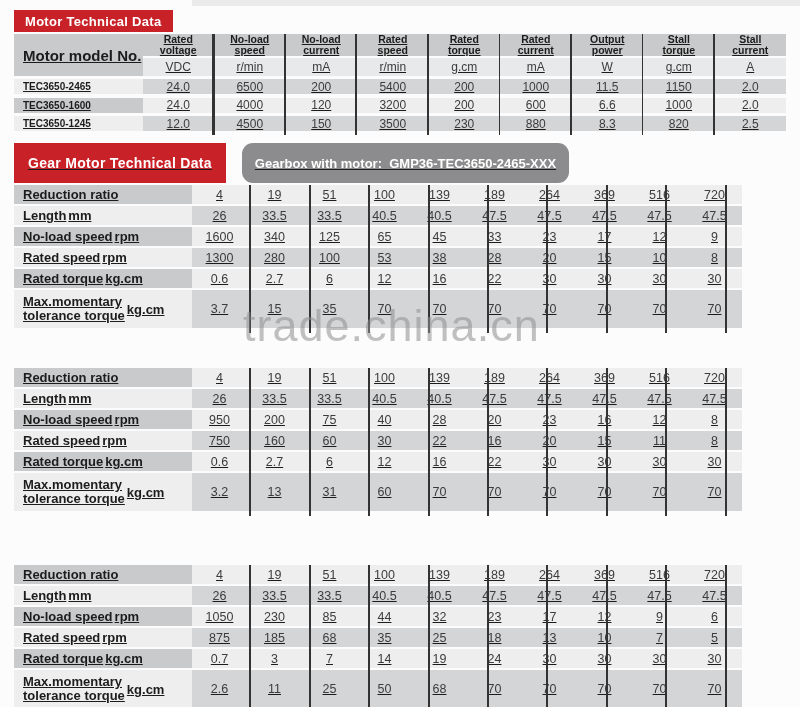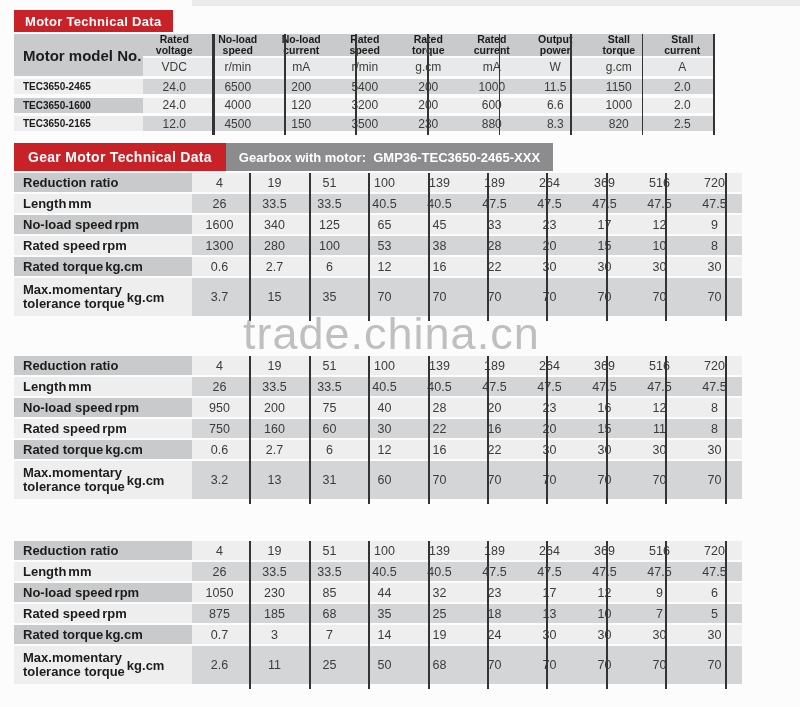--- a/index.html
+++ b/index.html
@@ -6,33 +6,33 @@
     --red:#c92128; --gray-badge:#8c8c8e; --header-gray:#c8cacb;
     --stripe-gray:#d3d5d6; --stripe-light:#eeeeef; --unit-row:#e8e9ea;
     --divider:#333; --ink:#1c1c1c; --val:#3c3c3c;
   }
   html,body{margin:0;padding:0;}
   body{
     width:800px;height:707px;background:#fcfcfc;position:relative;overflow:hidden;
     font-family:"Liberation Sans",sans-serif;color:var(--ink);
   }
   .top-strip{position:absolute;top:0;left:192px;right:0;height:6px;background:#ebebeb;}
-  .content{padding:10px 12px 0 14px;position:relative;}
+  .content{padding:10px 12px 0 14px;position:relative;text-decoration:underline;}
 
   .badge{display:inline-flex;align-items:center;color:#fff;font-weight:bold;white-space:pre;}
   .badge.red{background:var(--red);}
   .badge.gray{background:var(--gray-badge);}
   .badge.title-1{height:22px;padding:0 11px;font-size:13px;letter-spacing:.3px;}
-  .sec-head{display:flex;height:28px;margin-top:12px;}
+  .sec-head{display:flex;height:40px;margin-top:12px;}
   .sec-head .red{padding:0 14px;font-size:14px;letter-spacing:.3px;}
   .sec-head .gray{padding:0 13px;font-size:13px;}
-  .sec-head.gap .gray{margin-left:0;}
+  .sec-head.gap .gray{margin-left:16px;border-radius:11px;}
 
   
-  .mtable{position:relative;width:700px;margin-top:2px;}
+  .mtable{position:relative;width:772px;margin-top:2px;}
   .mt-head{display:flex;margin-bottom:3px;}
   .mt-model{width:128.5px;box-sizing:border-box;height:42px;background:var(--header-gray);
     display:flex;align-items:center;padding-left:9px;font-weight:bold;font-size:15px;}
   .mt-right{flex:1;display:flex;flex-direction:column;}
   .mt-hrow{display:flex;height:22px;margin-bottom:2px;}
   .mt-hcell{flex:1;background:var(--header-gray);font-weight:bold;font-size:10.5px;line-height:11px;
     display:flex;align-items:center;justify-content:center;text-align:center;white-space:pre-line;}
   .mt-urow{display:flex;height:18px;}
   .mt-ucell{flex:1;background:var(--unit-row);display:flex;align-items:center;justify-content:center;
     font-size:12px;color:var(--val);}
@@ -57,21 +57,21 @@
   .g-label .lbl{white-space:pre-line;line-height:14px;}
   .g-label .unit{margin-left:2px;}
   .g-cell{flex:1;display:flex;align-items:center;justify-content:center;font-size:12.5px;color:var(--val);}
   .g-row.even .g-label{background:var(--header-gray);}
   .g-row.even .g-cell{background:var(--stripe-light);}
   .g-row.odd .g-label{background:var(--stripe-light);}
   .g-row.odd .g-cell{background:var(--stripe-gray);}
   .g-overlay{position:absolute;left:178px;top:0;bottom:-5px;width:592px;pointer-events:none;
     background:repeating-linear-gradient(to right,transparent 0,transparent 57.4px,var(--divider) 57.4px,var(--divider) 59.4px);}
 
-  .watermark{position:absolute;top:308px;left:243px;font-size:45px;letter-spacing:1px;
+  .watermark{position:absolute;top:300px;left:243px;font-size:45px;letter-spacing:1px;
     color:#8f8f8f;opacity:.55;z-index:5;pointer-events:none;}
 </style>
 </head>
 <body>
 
 <div class="top-strip"></div>
 
 <div class="content">
 
   <div class="badge red title-1">
@@ -133,21 +133,21 @@
         <div class="mt-val">4000</div>
         <div class="mt-val">120</div>
         <div class="mt-val">3200</div>
         <div class="mt-val">200</div>
         <div class="mt-val">600</div>
         <div class="mt-val">6.6</div>
         <div class="mt-val">1000</div>
         <div class="mt-val">2.0</div>
       </div>
       <div class="mt-row alt0">
-        <div class="mt-rlabel">TEC3650-2165</div>
+        <div class="mt-rlabel">TEC3650-1245</div>
         <div class="mt-val">12.0</div>
         <div class="mt-val">4500</div>
         <div class="mt-val">150</div>
         <div class="mt-val">3500</div>
         <div class="mt-val">230</div>
         <div class="mt-val">880</div>
         <div class="mt-val">8.3</div>
         <div class="mt-val">820</div>
         <div class="mt-val">2.5</div>
       </div>

